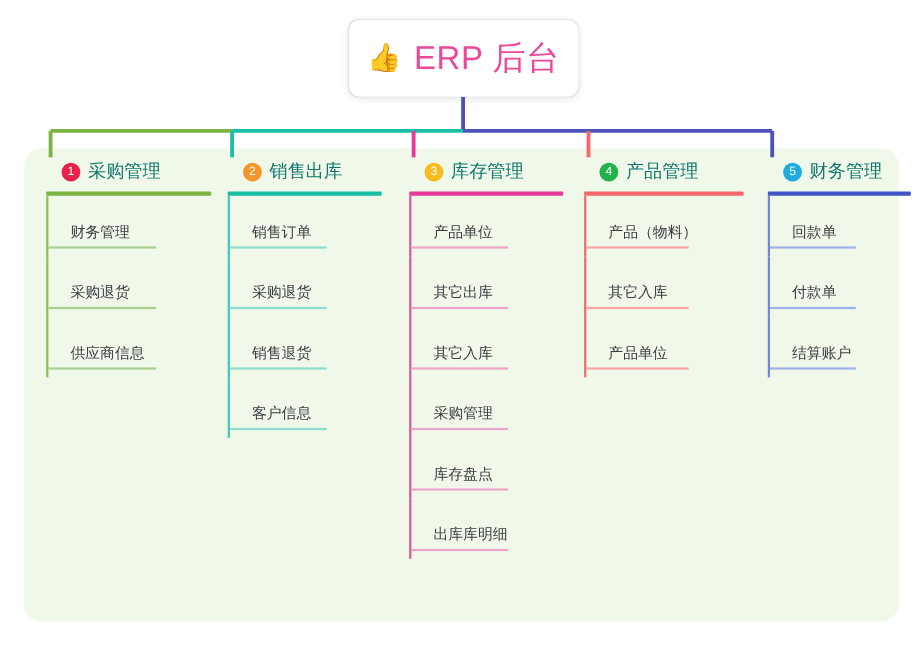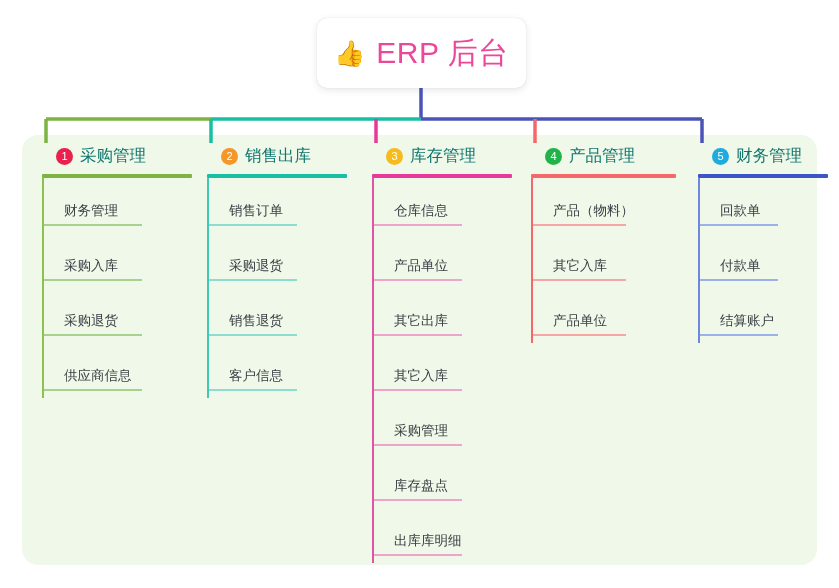--- a/index.html
+++ b/index.html
@@ -172,25 +172,20 @@
         </div>
         <div class="branch-rule" style="background: rgb(124, 179, 66); width: 150px;"></div>
         <div class="children">
           <div class="child">
             <div class="child-stem" style="background: rgb(140, 193, 82);"></div>
             <div class="child-label">财务管理</div>
             <div class="child-rule" style="background: rgb(169, 209, 142); width: 98px;"></div>
           </div>
           <div class="child">
             <div class="child-stem" style="background: rgb(140, 193, 82);"></div>
-            <div class="child-label">采购入库</div>
-            <div class="child-rule" style="background: rgb(169, 209, 142); width: 98px;"></div>
-          </div>
-          <div class="child">
-            <div class="child-stem" style="background: rgb(140, 193, 82);"></div>
             <div class="child-label">采购退货</div>
             <div class="child-rule" style="background: rgb(169, 209, 142); width: 98px;"></div>
           </div>
           <div class="child">
             <div class="child-stem" style="background: rgb(140, 193, 82);"></div>
             <div class="child-label">供应商信息</div>
             <div class="child-rule" style="background: rgb(169, 209, 142); width: 98px;"></div>
           </div>
         </div>
       </div>
@@ -225,25 +220,20 @@
       </div>
       <div class="branch" style="left: 372px;">
         <div class="branch-header">
           <span class="badge" style="background: rgb(246, 187, 28);">3</span>
           <span class="branch-title">库存管理</span>
         </div>
         <div class="branch-rule" style="background: rgb(232, 57, 154); width: 140px;"></div>
         <div class="children">
           <div class="child">
             <div class="child-stem" style="background: rgb(224, 85, 159);"></div>
-            <div class="child-label">仓库信息</div>
-            <div class="child-rule" style="background: rgb(237, 166, 203); width: 88px;"></div>
-          </div>
-          <div class="child">
-            <div class="child-stem" style="background: rgb(224, 85, 159);"></div>
             <div class="child-label">产品单位</div>
             <div class="child-rule" style="background: rgb(237, 166, 203); width: 88px;"></div>
           </div>
           <div class="child">
             <div class="child-stem" style="background: rgb(224, 85, 159);"></div>
             <div class="child-label">其它出库</div>
             <div class="child-rule" style="background: rgb(237, 166, 203); width: 88px;"></div>
           </div>
           <div class="child">
             <div class="child-stem" style="background: rgb(224, 85, 159);"></div>

